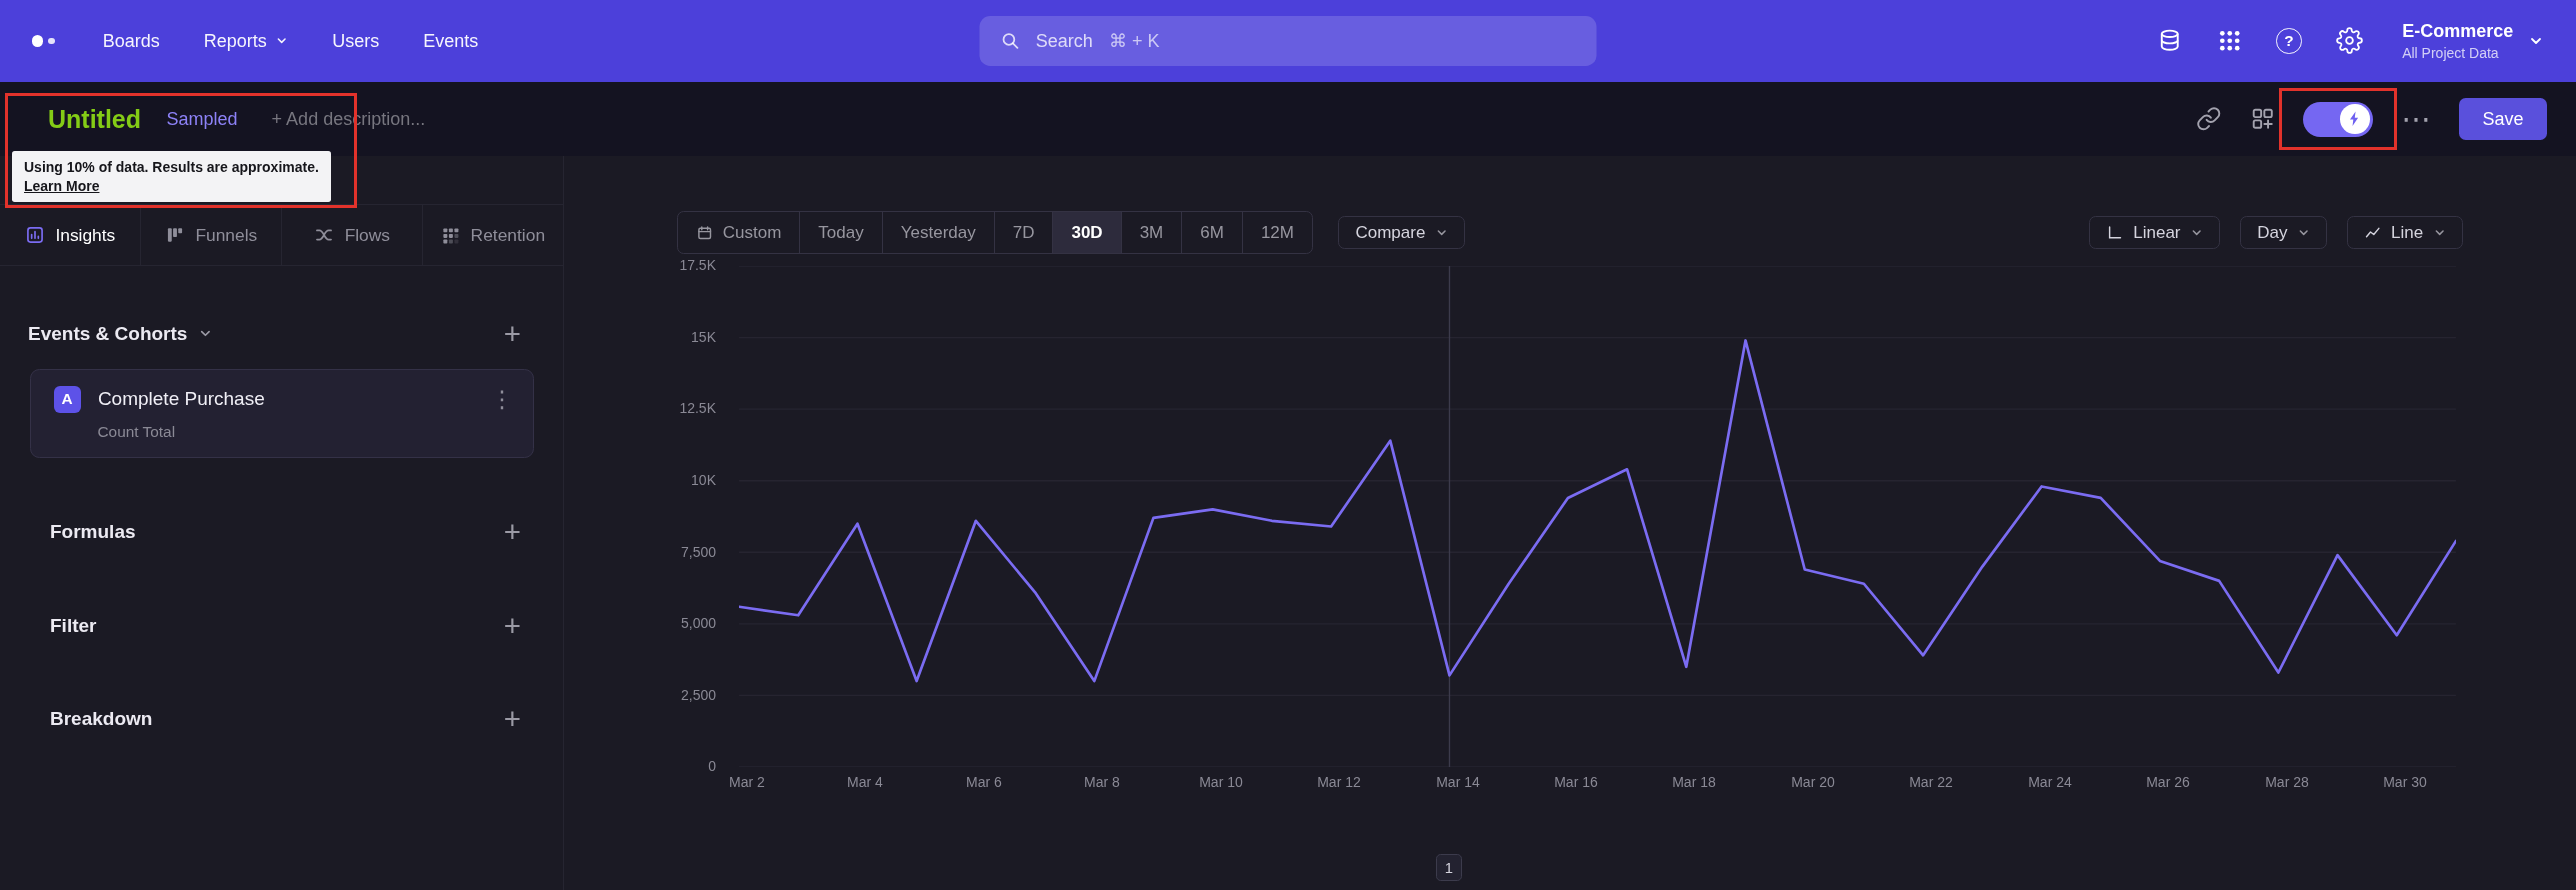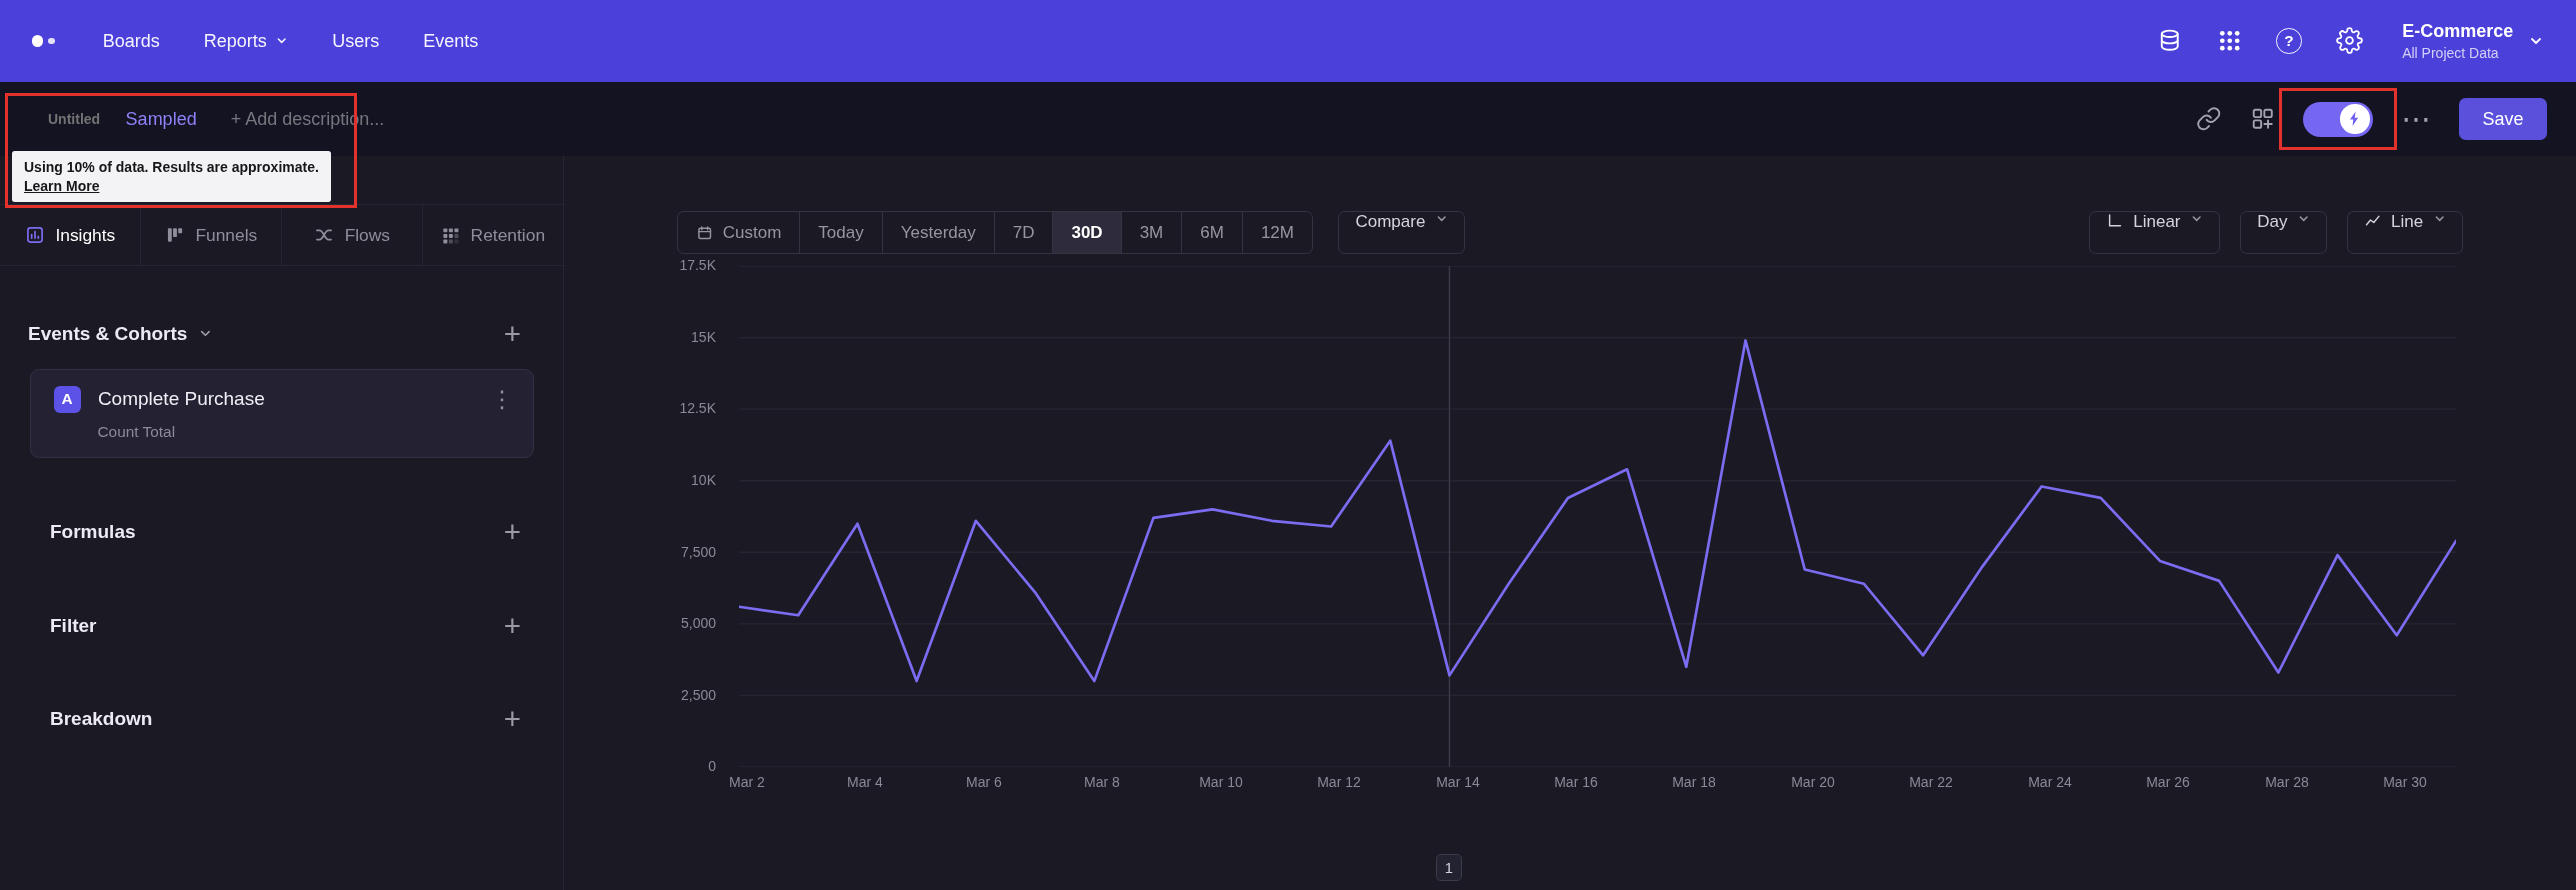--- a/index.html
+++ b/index.html
@@ -20,21 +20,21 @@
   .icon{display:flex;align-items:center;justify-content:center;cursor:pointer;color:#fff;}
   .help-circle{width:25.5px;height:25.5px;border:1.7px solid rgba(255,255,255,.95);border-radius:50%;display:flex;align-items:center;justify-content:center;font-size:15.4px;font-weight:700;}
   .org{display:flex;align-items:center;gap:14.8px;margin-left:5.4px;cursor:pointer;}
   .org-text{display:flex;flex-direction:column;line-height:1.3;}
   .org-name{font-size:18px;font-weight:700;color:#fff;white-space:nowrap;}
   .org-sub{font-size:14px;color:rgba(255,255,255,.75);white-space:nowrap;}
   .chev{color:currentColor;flex-shrink:0;}
 
   
   .subheader{height:74px;background:#141321;display:flex;align-items:center;padding:0 29.5px 0 48px;position:relative;z-index:5;}
-  .sh-title{font-size:14px;font-weight:700;color:#737373;cursor:text;}
+  .sh-title{font-size:25px;font-weight:700;color:#84cc16;cursor:text;}
   .sh-badge{font-size:18px;color:#8d82f7;margin-left:25.5px;cursor:pointer;}
   .sh-desc{font-size:18px;color:#77767f;margin-left:34px;cursor:text;}
   .sh-right{margin-left:auto;display:flex;align-items:center;gap:28px;}
   .sh-icon{color:#a3a2ae;}
   .toggle-wrap{position:relative;}
   .toggle{width:70px;height:35px;border-radius:17.4px;background:#7567f2;position:relative;cursor:pointer;}
   .knob{position:absolute;right:3.4px;top:2.7px;width:29.5px;height:29.5px;border-radius:50%;background:#fff;display:flex;align-items:center;justify-content:center;}
   .more{font-size:29.5px;color:#a3a2ae;cursor:pointer;line-height:.6;letter-spacing:0.7px;}
   .save-btn{height:42px;padding:0 23px;border:none;border-radius:6.7px;background:#5a50dc;color:#fff;font-size:18px;font-family:inherit;cursor:pointer;}
 
@@ -69,21 +69,21 @@
   .head-filter{margin-top:70px;}
   .head-breakdown{margin-top:70px;}
 
   
   .main{flex:1;position:relative;padding:55px 113px 0;}
   .toolbar{display:flex;align-items:center;}
   .seg{display:flex;align-items:stretch;height:43px;border:1.3px solid #343243;border-radius:6.7px;overflow:hidden;}
   .seg-item{display:flex;align-items:center;gap:9.4px;padding:0 18px;font-size:17px;color:#97969f;border-right:1.3px solid #343243;cursor:pointer;white-space:nowrap;}
   .seg-item:last-child{border-right:none;}
   .seg-item.active{color:#fff;font-weight:700;background:#2d2b3c;}
-  .btn{display:flex;align-items:flex-start;gap:9.4px;height:43px;border:1.3px solid #343243;border-radius:6.7px;padding:0 16px;font-size:17px;color:#d5d4de;cursor:pointer;white-space:nowrap;background:transparent;}
+  .btn{display:flex;align-items:center;gap:9.4px;height:33px;border:1.3px solid #343243;border-radius:6.7px;padding:0 16px;font-size:17px;color:#d5d4de;cursor:pointer;white-space:nowrap;background:transparent;}
   .btn .chev{color:#97969f;}
   .compare{margin-left:25.5px;}
   .tb-right{margin-left:auto;display:flex;gap:20px;}
   .legend-row{margin-top:38px;display:flex;justify-content:center;align-items:center;gap:10.7px;}
   .legend-swatch{width:13.4px;height:13.4px;border-radius:3.4px;background:#7b6cf2;}
   .legend-label{font-size:15.4px;color:#c5c4ce;}
   .plot-wrap{position:relative;margin:12px 0 0 62px;width:1717px;height:501px;}
   .gridline{stroke:#262430;stroke-width:2;}
   .vline{stroke:#3c3b4c;stroke-width:2;}
   #series-line{fill:none;stroke-width:4px;stroke-linejoin:round;stroke-linecap:round;}
@@ -112,20 +112,28 @@
         </svg>
     </a>
     <a class="nav-item">
         <span>Users</span>
       </a>
     <a class="nav-item">
         <span>Events</span>
       </a>
   </nav>
 
+  <div class="search">
+    <svg width="21.5" height="21.5" viewBox="0 0 24 24">
+        <circle cx="10.5" cy="10.5" r="6" fill="none" stroke="currentColor" stroke-width="2"></circle>
+        <path d="M15 15l5 5" stroke="currentColor" stroke-width="2" stroke-linecap="round"></path>
+      </svg>
+    <span class="search-text">Search</span>
+    <span class="search-shortcut">⌘ + K</span>
+  </div>
 
   <div class="nav-right">
     <span class="icon">
       <svg width="25.5" height="25.5" viewBox="0 0 24 24" fill="none" stroke="currentColor" stroke-width="1.8">
           <ellipse cx="12" cy="5.5" rx="7.5" ry="3"></ellipse>
           <path d="M4.5 5.5v6c0 1.7 3.4 3 7.5 3s7.5-1.3 7.5-3v-6"></path>
           <path d="M4.5 11.5v6c0 1.7 3.4 3 7.5 3s7.5-1.3 7.5-3v-6"></path>
         </svg>
     </span>
     <span class="icon">

